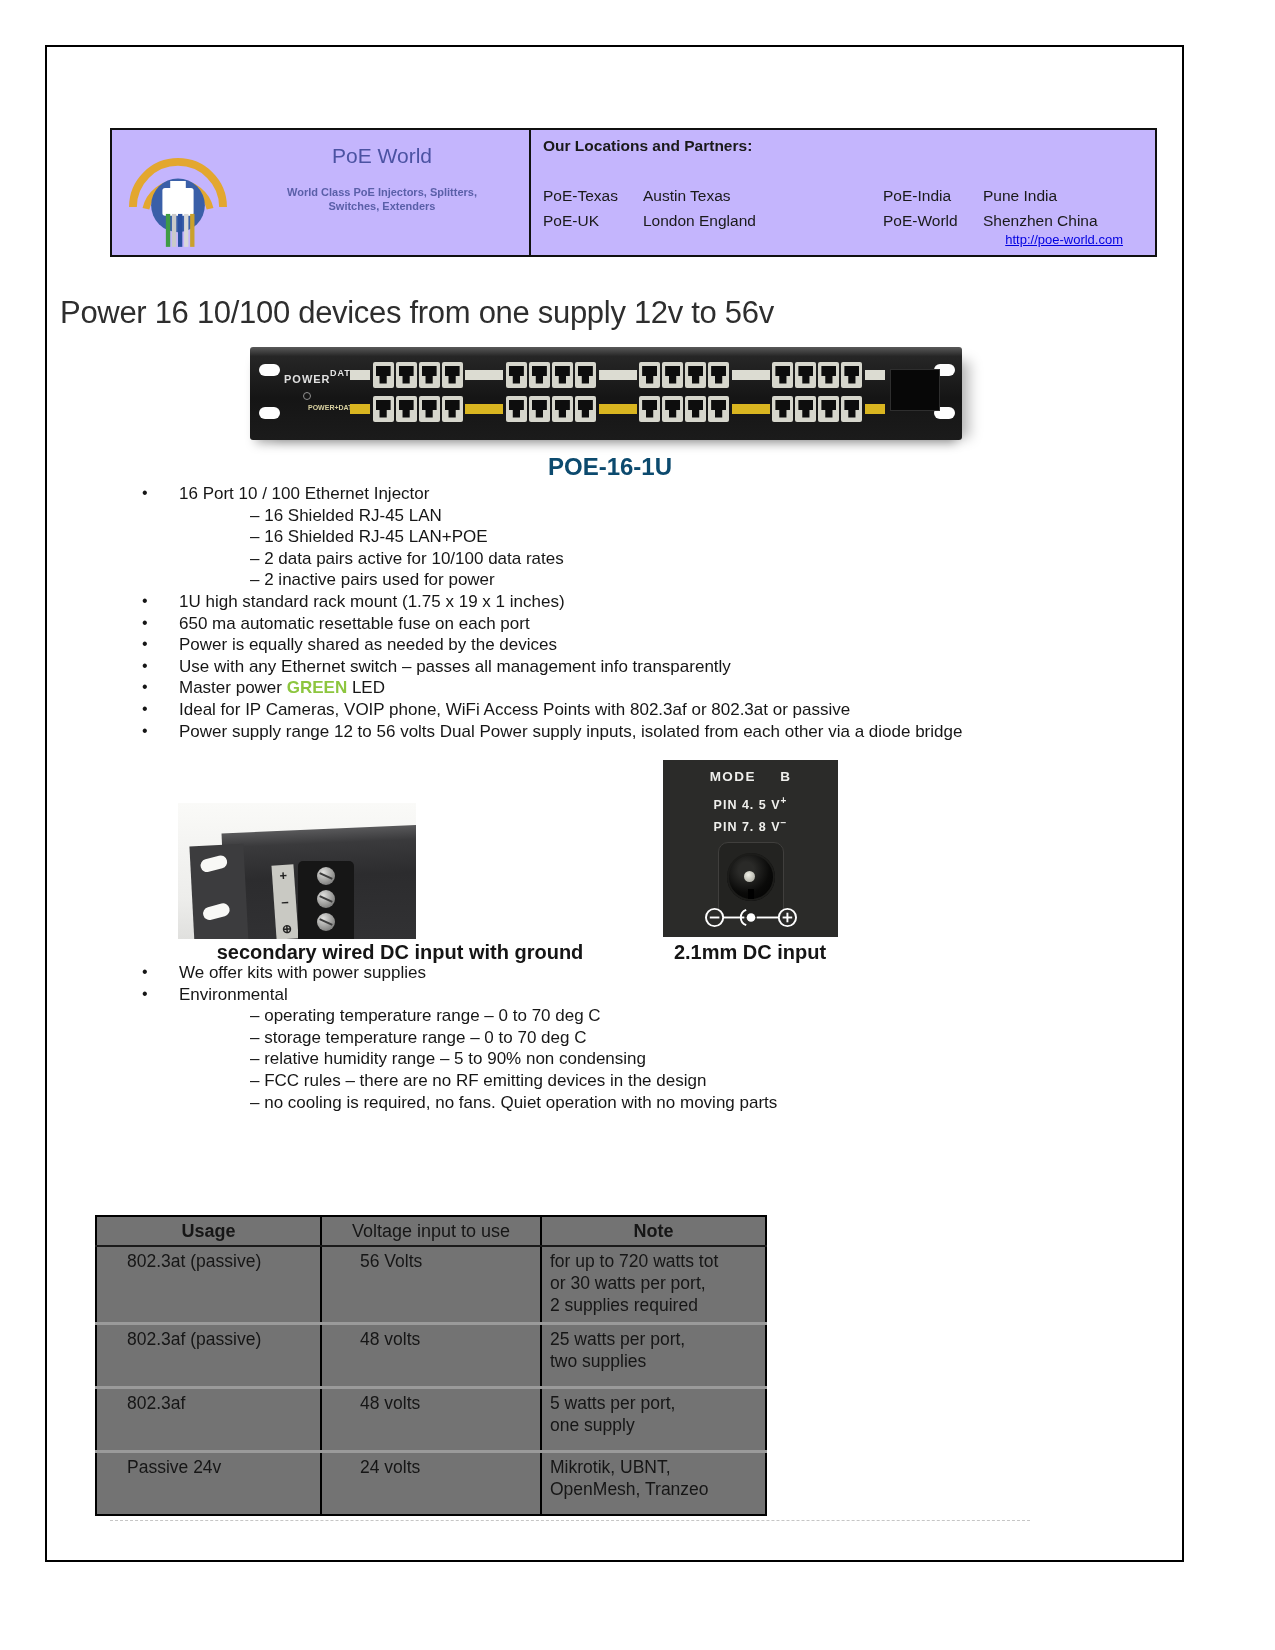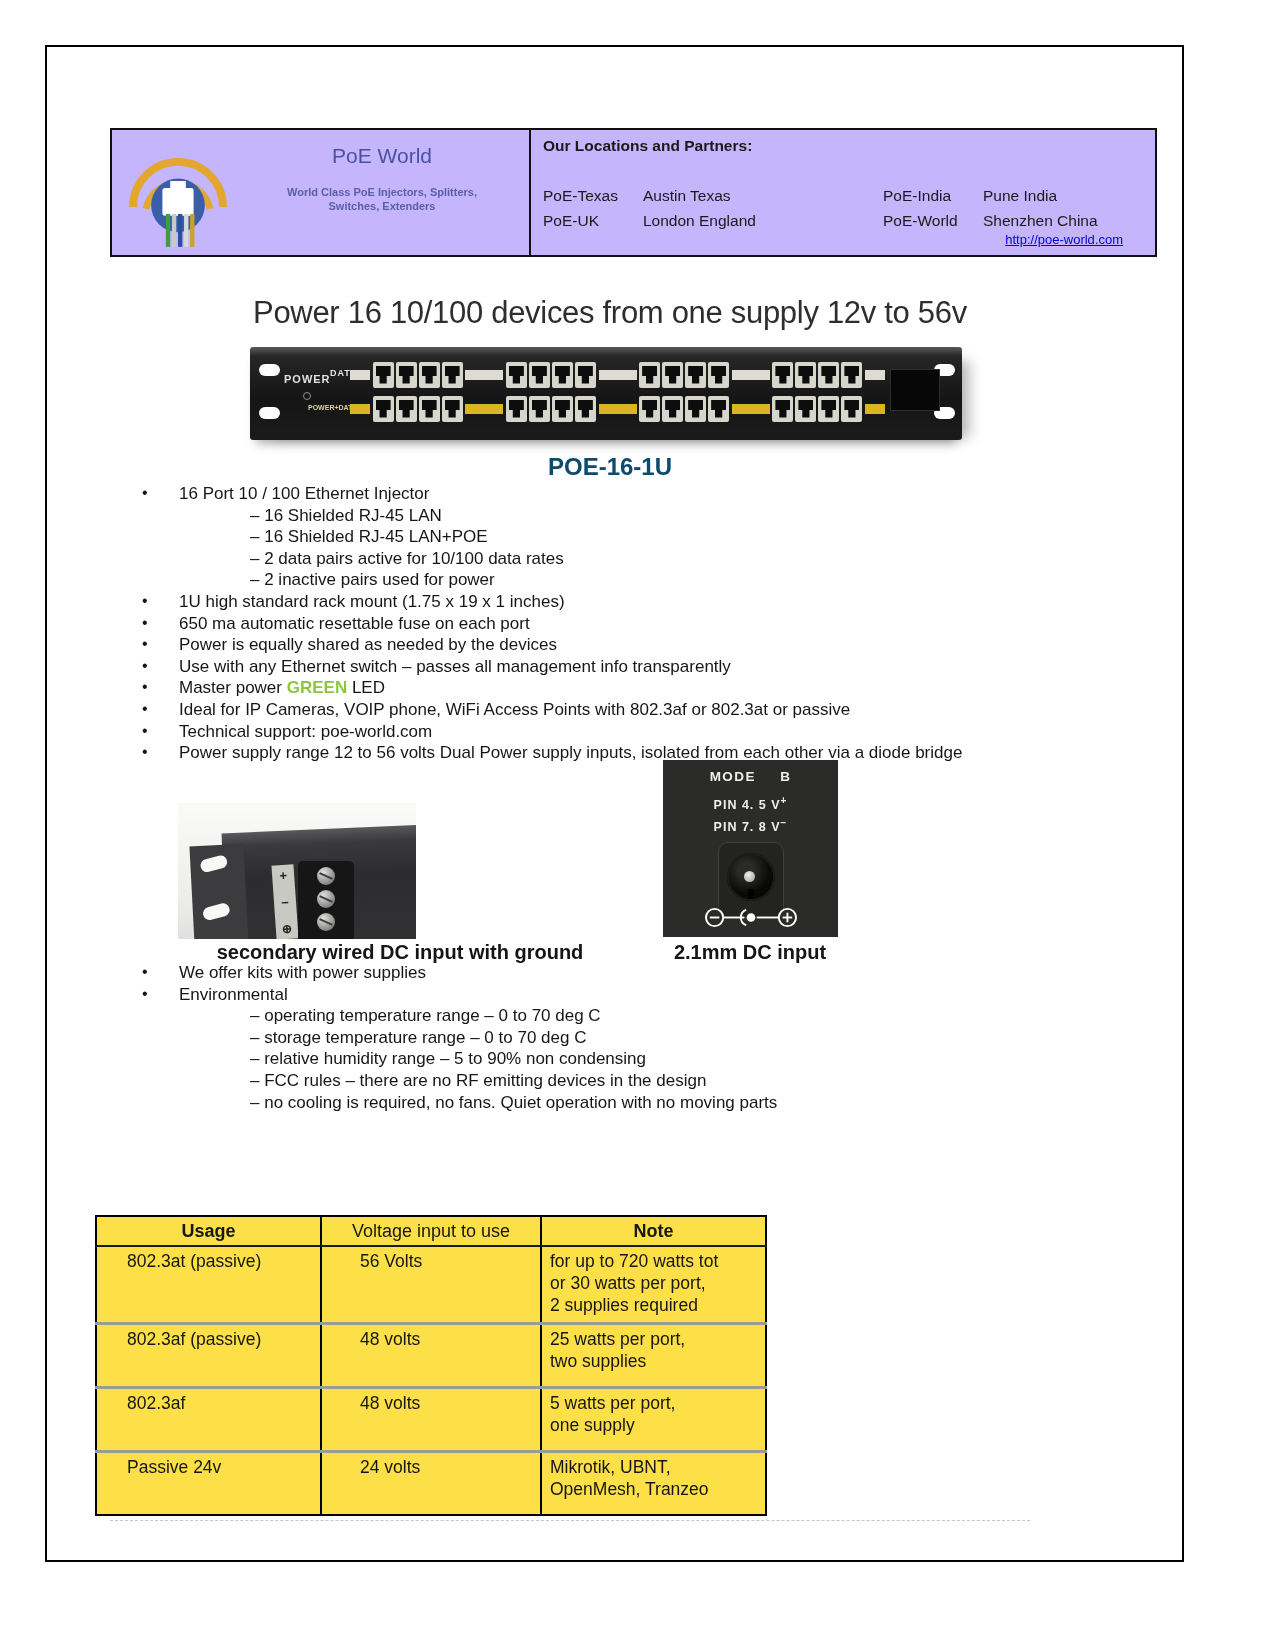--- a/index.html
+++ b/index.html
@@ -16,21 +16,21 @@
   .brand-sub{margin:17px auto 0;font-size:11px;line-height:14px;font-weight:bold;color:#5a5fa8;width:200px;}
   .header-right{flex:1;position:relative;font-size:15.5px;}
   .loc-heading{position:absolute;left:12px;top:7px;font-weight:bold;}
   .loc-col{position:absolute;top:53px;line-height:25px;}
   .loc-col1{left:12px;}
   .loc-col2{left:352px;}
   .loc-name{display:inline-block;width:100px;}
   .site-link{position:absolute;right:32px;bottom:8px;font-size:13px;color:#0000e0;text-decoration:underline;cursor:pointer;}
 
   
-  .doc-title{position:absolute;left:60px;top:295px;width:1100px;text-align:center;font-size:31px;color:#2e2e2e;letter-spacing:-0.3px;}
+  .doc-title{position:absolute;left:60px;top:295px;width:1100px;text-align:left;font-size:31px;color:#2e2e2e;letter-spacing:-0.3px;}
   .product-name{position:absolute;left:60px;top:453px;width:1100px;text-align:center;font-size:24px;font-weight:bold;color:#0c4a6e;}
 
   
   .device{position:absolute;left:250px;top:347px;width:712px;height:93px;border-radius:3px;
     background:linear-gradient(180deg,#5a5a5a 0%,#262626 10%,#151515 55%,#1b1b1b 100%);
     box-shadow:0 9px 10px -6px rgba(0,0,0,.35), 16px 6px 12px -8px rgba(0,0,0,.25);}
   .hole{position:absolute;width:21px;height:12px;background:#fdfdfd;border-radius:7px;}
   .hole.h1{left:9px;top:17px}.hole.h2{left:9px;top:60px}.hole.h3{right:7px;top:17px}.hole.h4{right:7px;top:60px}
   .power-label{position:absolute;left:34px;top:26px;color:#e0e0e0;font-size:11px;font-weight:bold;letter-spacing:1px;}
   .power-led{position:absolute;left:53px;top:45px;width:6px;height:6px;border:1px solid #909090;border-radius:50%;}
@@ -82,21 +82,21 @@
     background:radial-gradient(circle at 40% 35%,#2a2a28 0 18%,#0a0a09 55%,#000);box-shadow:inset 0 0 0 2px #1c1c1a;}
   .jack-hole::after{content:"";position:absolute;left:21px;bottom:2px;width:6px;height:10px;background:#000;}
   .jack-pin{position:absolute;left:17px;top:18px;width:11px;height:11px;border-radius:50%;background:radial-gradient(circle at 40% 35%,#f0f0e8,#9a9a90);}
   .polarity{position:absolute;left:50%;top:146px;transform:translateX(-50%);}
 
   .caption{position:absolute;font-weight:bold;font-size:20px;color:#151515;}
   .caption-left{left:140px;top:941px;width:520px;text-align:center;}
   .caption-right{left:655px;top:941px;width:190px;text-align:center;}
 
   
-  .spec-table{position:absolute;left:95px;top:1215px;border-collapse:collapse;table-layout:fixed;background:#fde047;
+  .spec-table{position:absolute;left:95px;top:1215px;border-collapse:collapse;table-layout:fixed;background:#737373;
     font-size:17.5px;color:#161616;border:2px solid #000;}
   .spec-table th,.spec-table td{border-left:2px solid #000;border-right:2px solid #000;box-sizing:border-box;}
   .spec-table thead th{height:30px;border-bottom:2px solid #1a1a1a;font-size:18px;text-align:center;}
   th.n{font-weight:normal;}
   .spec-table tbody td{vertical-align:top;padding:3px 8px;line-height:22px;}
   .spec-table tbody tr + tr td{border-top:3px solid #9a9a9a;}
   tr.r1{height:77px}tr.rr{height:64px}
   .c-usage{padding-left:30px !important;}
   .c-volt{padding-left:38px !important;}
   .c-note{white-space:pre-line;overflow:hidden;margin-top:11px;}
@@ -290,21 +290,20 @@
   <div class="sub">– 16 Shielded RJ-45 LAN</div>
   <div class="sub">– 16 Shielded RJ-45 LAN+POE</div>
   <div class="sub">– 2 data pairs active for 10/100 data rates</div>
   <div class="sub">– 2 inactive pairs used for power</div>
   <div class="li">1U high standard rack mount (1.75 x 19 x 1 inches)</div>
   <div class="li">650 ma automatic resettable fuse on each port</div>
   <div class="li">Power is equally shared as needed by the devices</div>
   <div class="li">Use with any Ethernet switch – passes all management info transparently</div>
   <div class="li"><span>Master power </span><span class="green">GREEN</span><span> LED</span></div>
   <div class="li">Ideal for IP Cameras, VOIP phone, WiFi Access Points  with 802.3af or 802.3at or passive</div>
-  <div class="li">Technical support: poe-world.com</div>
   <div class="li">Power supply range 12 to 56 volts Dual Power supply inputs, isolated from each other via a diode bridge</div>
 </div>
 
 <div class="left-photo">
   <div class="lp-unit"></div>
   <div class="lp-ear">
     <span class="lp-hole top"></span>
     <span class="lp-hole bot"></span>
   </div>
   <div class="lp-strip">

